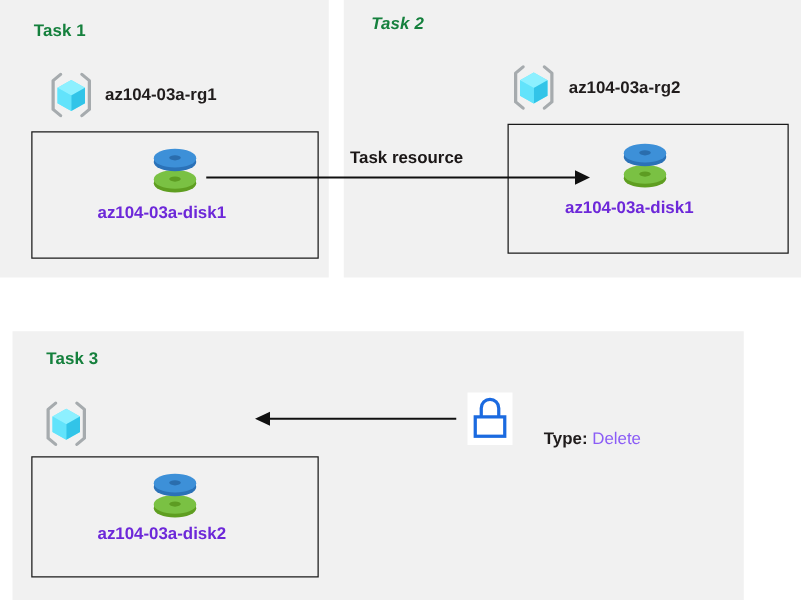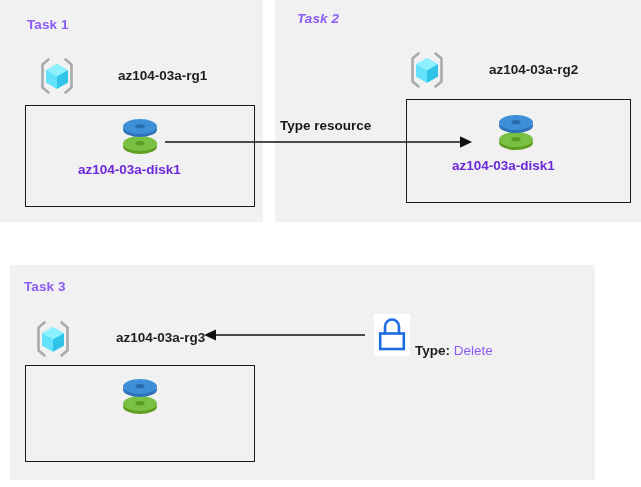--- a/index.html
+++ b/index.html
@@ -30,27 +30,27 @@
     background: #f1f1f1;
   }
   #panel-task1 { left: 0px;   top: 0px;   width: 263px; height: 222px; }
   #panel-task2 { left: 275px; top: 0px;   width: 366px; height: 222px; }
   #panel-task3 { left: 10px;  top: 265px; width: 585px; height: 215px; }
 
   .panel-title {
     position: absolute;
     font-size: 13.5px;
     font-weight: bold;
-    color: #8b5cf6;
+    color: #15803d;
     letter-spacing: .1px;
     white-space: nowrap;
   }
   #title-task1 { left: 27px;  top: 17px; }
   #title-task2 { left: 297px; top: 11px; font-style: italic; }
-  #title-task3 { left: 24px;  top: 279px; text-align: center; }
+  #title-task3 { left: 37px;  top: 279px; text-align: center; }
 
   
   .inner-box {
     position: absolute;
     border: 1.4px solid #1a1a1a;
     background: transparent;
     box-sizing: border-box;
   }
   #box-task1 { left: 25px;  top: 105px; width: 230px; height: 102px; }
   #box-task2 { left: 406px; top: 99px;  width: 225px; height: 104px; }
@@ -65,21 +65,20 @@
   #rg-icon-1 { left: 37px;  top: 56px; }
   #rg-icon-2 { left: 407px; top: 50px; }
   #rg-icon-3 { left: 33px;  top: 319px; }
 
   .rg-label {
     position: absolute;
     font-size: 13.5px;
     font-weight: bold;
     color: #201c1c;
     white-space: nowrap;
-    margin-left: 34px;
   }
   #rg-label-1 { left: 84px;  top: 68px; }
   #rg-label-2 { left: 455px; top: 62px; }
   #rg-label-3 { left: 82px;  top: 330px; }
 
   
   .disk-icon {
     position: absolute;
     width: 52px;
     height: 44px;
@@ -139,20 +138,21 @@
     position: absolute;
     left: 415px;
     top: 343px;
     font-size: 13.5px;
     color: #201c1c;
     white-space: nowrap;
   }
   #lock-type-key {
     font-weight: bold;
     color: #201c1c;
+    margin-left: 20px;
   }
   #lock-type-val {
     font-weight: normal;
     color: #8b5cf6;
   }
 </style>
 </head>
 <body>
 
 <div class="canvas">
@@ -213,53 +213,53 @@
       <ellipse cx="26" cy="32.5" rx="17" ry="7.5" fill="#5f9e21"></ellipse>
       <ellipse cx="26" cy="29.5" rx="17" ry="7.5" fill="#7ac143"></ellipse>
       <ellipse cx="26" cy="29.2" rx="4.6" ry="2.1" fill="#5d9c22"></ellipse>
       <ellipse cx="26" cy="15.5" rx="17" ry="7.5" fill="#2b72b8"></ellipse>
       <ellipse cx="26" cy="12.5" rx="17" ry="7.5" fill="#3d90d8"></ellipse>
       <ellipse cx="26" cy="12.2" rx="4.6" ry="2.1" fill="#2a6dad"></ellipse>
     </svg>
   </div>
   <div class="disk-label" id="disk-label-2">az104-03a-disk1</div>
 
-  <div class="arrow-label" id="label-move">Type resource</div>
+  <div class="arrow-label" id="label-move">Task resource</div>
   <svg class="arrow-svg" id="arrow-move" width="308" height="24" aria-hidden="true">
     <line x1="0" y1="12" x2="295" y2="12" stroke="#101010" stroke-width="1.6"></line>
     <polygon points="295,6.2 307,12 295,17.8" fill="#101010"></polygon>
   </svg>
 
   <div class="panel" id="panel-task3"></div>
   <div class="panel-title" id="title-task3">Task 3</div>
 
   <div class="rg-icon" id="rg-icon-3">
     <svg viewBox="0 0 40 40" width="40" height="40" aria-hidden="true">
       <path d="M11.5 3.5 L5.5 8.5 L5.5 31.5 L11.5 36.5" fill="none" stroke="#a6abae" stroke-width="2.6" stroke-linecap="round" stroke-linejoin="round"></path>
       <path d="M28.5 3.5 L34.5 8.5 L34.5 31.5 L28.5 36.5" fill="none" stroke="#a6abae" stroke-width="2.6" stroke-linecap="round" stroke-linejoin="round"></path>
       <polygon points="20,8 31,14.2 31,26.5 20,32.8 9,26.5 9,14.2" fill="#6ceaff"></polygon>
       <polygon points="20,8 31,14.2 20,20.4 9,14.2" fill="#8df0ff"></polygon>
       <polygon points="20,20.4 31,14.2 31,26.5 20,32.8" fill="#32c4e8"></polygon>
       <polygon points="20,20.4 20,32.8 9,26.5 9,14.2" fill="#62e3fb"></polygon>
     </svg>
   </div>
-  <div class="rg-label" id="rg-label-3">az104-03a-rg3</div>
 
   <div class="inner-box" id="box-task3"></div>
 
   <div class="disk-icon" id="disk-icon-3">
     <svg viewBox="0 0 52 44" width="52" height="44" aria-hidden="true">
       <ellipse cx="26" cy="32.5" rx="17" ry="7.5" fill="#5f9e21"></ellipse>
       <ellipse cx="26" cy="29.5" rx="17" ry="7.5" fill="#7ac143"></ellipse>
       <ellipse cx="26" cy="29.2" rx="4.6" ry="2.1" fill="#5d9c22"></ellipse>
       <ellipse cx="26" cy="15.5" rx="17" ry="7.5" fill="#2b72b8"></ellipse>
       <ellipse cx="26" cy="12.5" rx="17" ry="7.5" fill="#3d90d8"></ellipse>
       <ellipse cx="26" cy="12.2" rx="4.6" ry="2.1" fill="#2a6dad"></ellipse>
     </svg>
   </div>
+  <div class="disk-label" id="disk-label-3">az104-03a-disk2</div>
 
   <svg class="arrow-svg" id="arrow-lock" width="162" height="20" aria-hidden="true">
     <line x1="161" y1="9" x2="12" y2="9" stroke="#101010" stroke-width="1.5"></line>
     <polygon points="12,3.4 0,9 12,14.6" fill="#101010"></polygon>
   </svg>
 
   <div id="lock-icon">
     <svg viewBox="0 0 36 42" width="36" height="42" aria-hidden="true">
       <path d="M11 19.5 L11 12.5 A7 7 0 0 1 25 12.5 L25 19.5" fill="none" stroke="#1b6ae0" stroke-width="2.6"></path>
       <rect x="6.2" y="19.5" width="23.6" height="15.5" fill="none" stroke="#1b6ae0" stroke-width="2.6"></rect>

